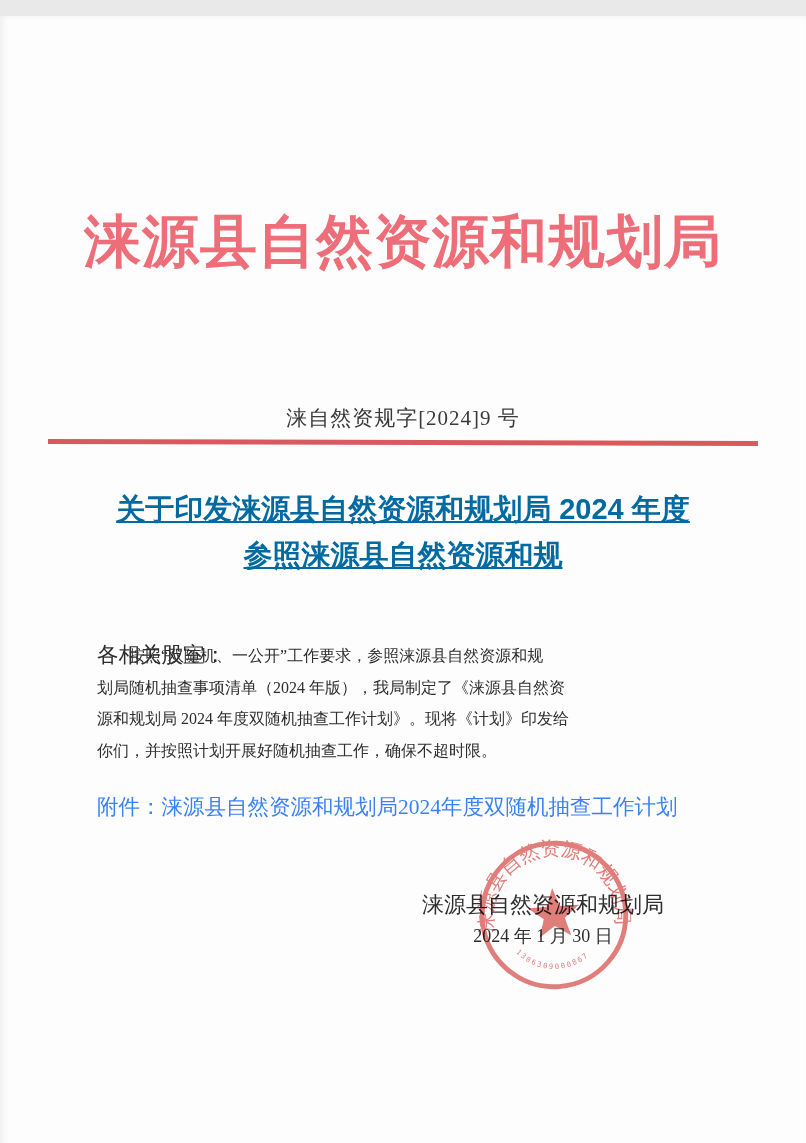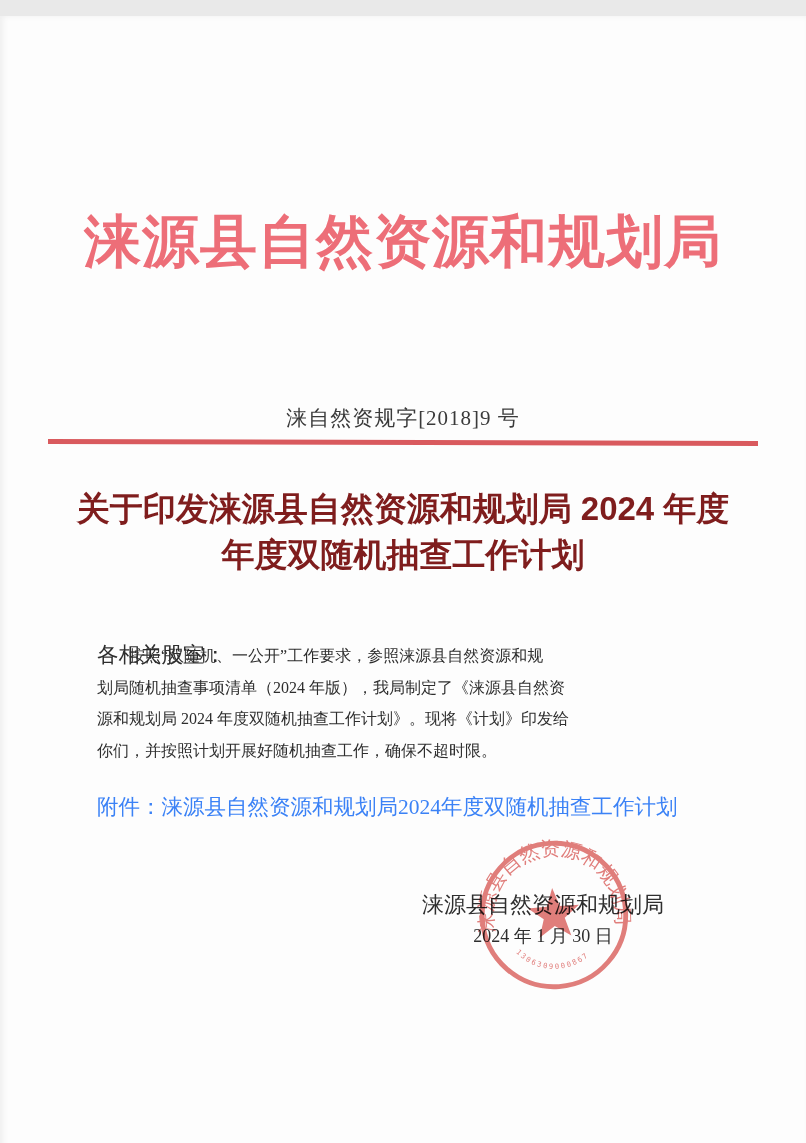--- a/index.html
+++ b/index.html
@@ -49,25 +49,26 @@
     background: #d95a5e;
     transform: rotate(0.15deg);
   }
 
   .notice-title {
     position: absolute;
     top: 470px;
     left: 0;
     width: 100%;
     text-align: center;
-    font-size: 33px;
+    font-size: 29px;
     font-weight: bold;
     line-height: 46px;
-    color: #7f1d1d;
+    color: #0369a1;
     font-family: "Liberation Sans", "DejaVu Sans", sans-serif;
+    text-decoration: underline;
   }
 
   .salutation {
     position: absolute;
     top: 624px;
     left: 97px;
     font-size: 21.5px;
     color: #2e2e2e;
   }
 
@@ -124,27 +125,27 @@
     transform: rotate(-4deg);
   }
 </style>
 </head>
 <body>
 
 <div class="page">
 
   <div class="header-title">涞源县自然资源和规划局</div>
 
-  <div class="doc-number">涞自然资规字[2018]9 号</div>
+  <div class="doc-number">涞自然资规字[2024]9 号</div>
 
   <div class="red-rule"></div>
 
   <div class="notice-title">
     <div>关于印发涞源县自然资源和规划局 2024 年度</div>
-    <div>年度双随机抽查工作计划</div>
+    <div>参照涞源县自然资源和规</div>
   </div>
 
   <div class="salutation">各相关股室：</div>
 
   <div class="body-paragraph">　　按照“双随机、一公开”工作要求，参照涞源县自然资源和规
 划局随机抽查事项清单（2024 年版），我局制定了《涞源县自然资
 源和规划局 2024 年度双随机抽查工作计划》。现将《计划》印发给
 你们，并按照计划开展好随机抽查工作，确保不超时限。</div>
 
   <div class="attachment-line">附件：涞源县自然资源和规划局2024年度双随机抽查工作计划</div>

